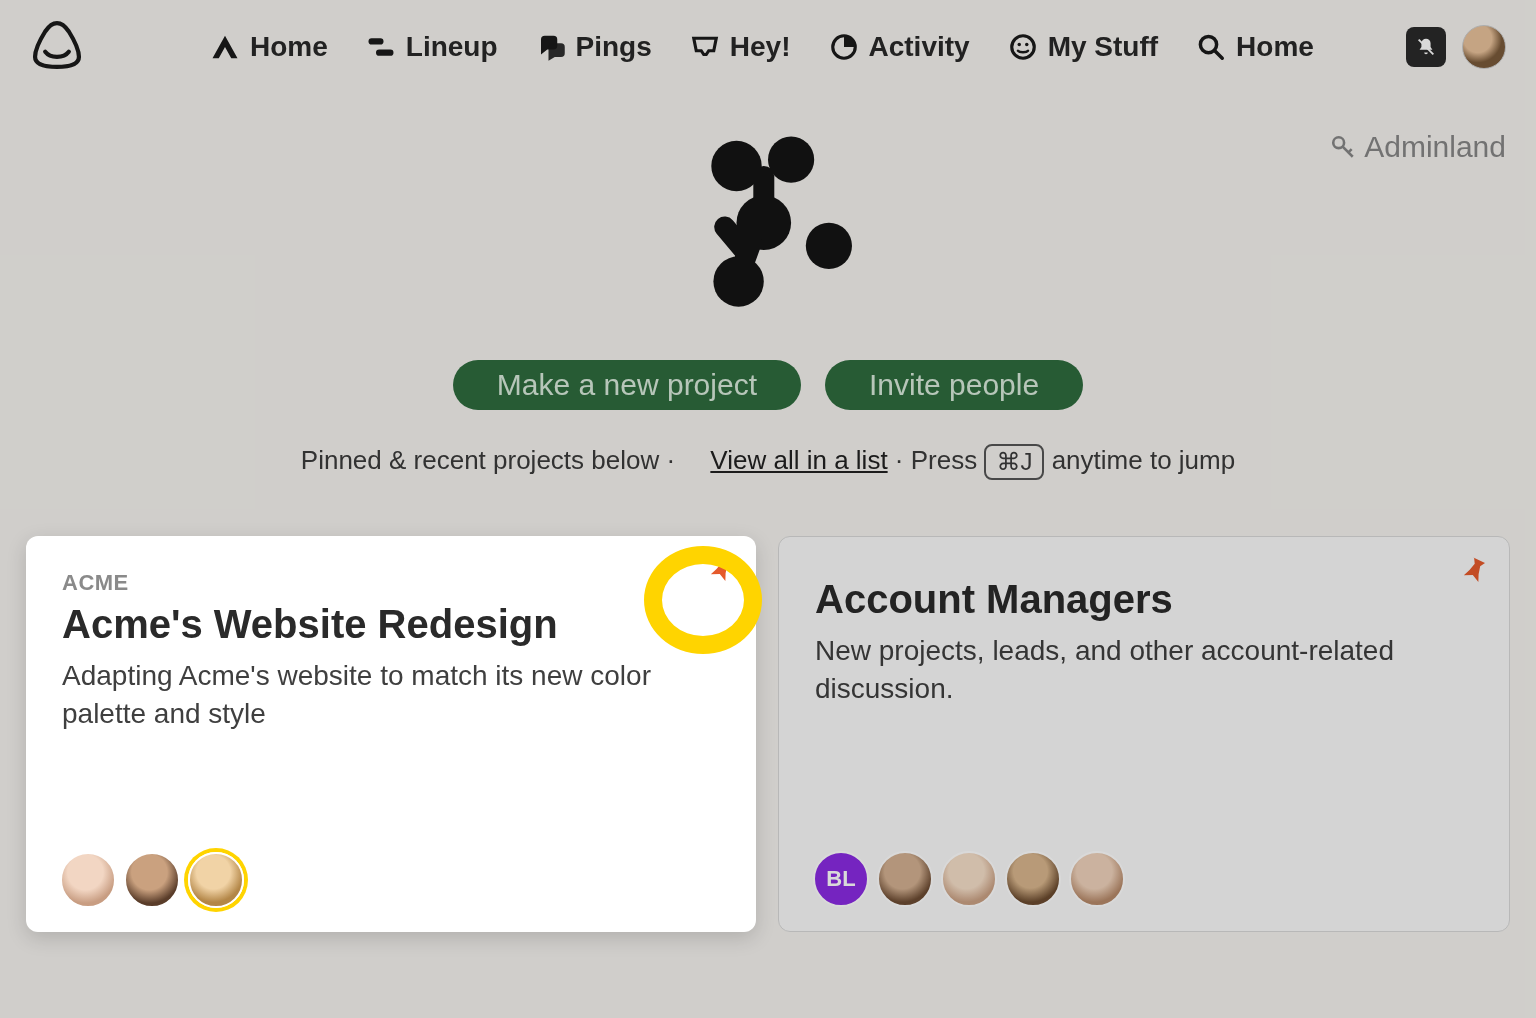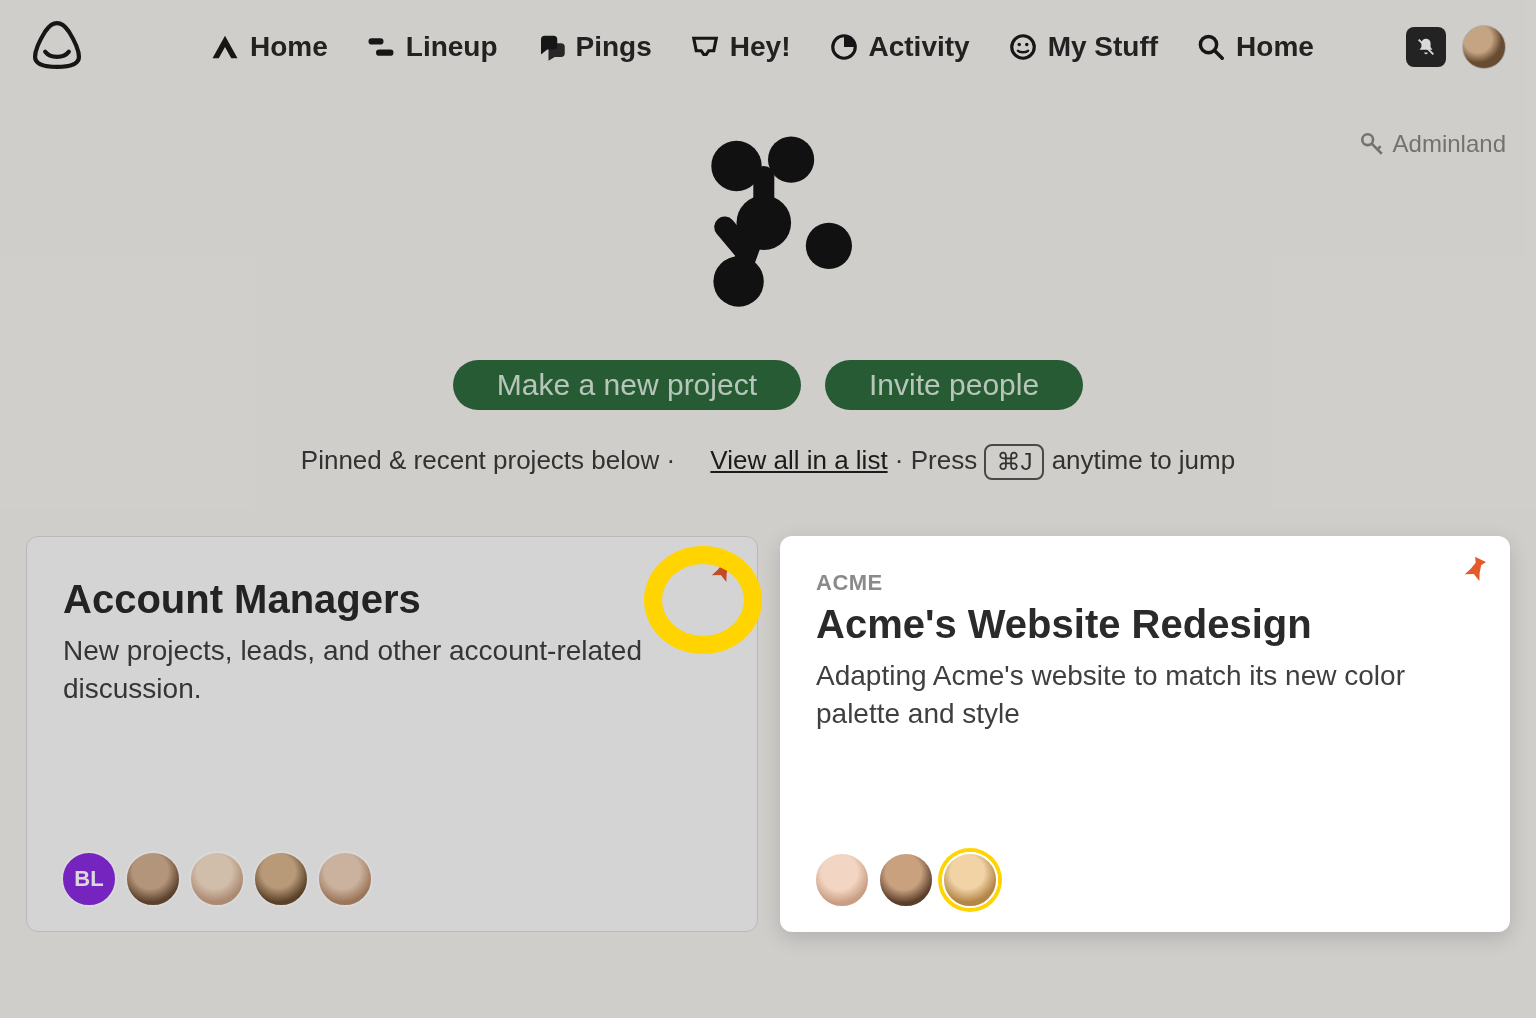--- a/index.html
+++ b/index.html
@@ -41,21 +41,21 @@
   }
   .notif-btn svg { width:22px; height:22px; fill:#fff; }
   .avatar-sm {
     width: 44px; height: 44px; border-radius: 50%;
     background: radial-gradient(circle at 35% 30%, #e8c19a 0 35%, #7a5a3a 60%);
     border:1px solid #ccc;
   }
 
   .adminland {
     position: absolute; right: 30px; top: 130px;
-    color: #878787; font-size: 24px; display:flex; gap:8px; align-items:center;
+    color: #878787; font-size: 30px; display:flex; gap:8px; align-items:center;
   }
   .adminland svg{width:26px;height:26px;}
 
   
   .company-logo { display:flex; justify-content:center; margin-top: 30px; }
   .company-logo svg { width: 210px; height: 210px; }
 
   
   .actions { display:flex; justify-content:center; gap: 24px; margin-top: 26px; }
   .btn-primary {
@@ -228,49 +228,49 @@
   <button class="btn-primary">Make a new project</button>
   <button class="btn-primary">Invite people</button>
 </div>
 
 <div class="hint">
   <span>Pinned &amp; recent projects below · </span><a href="#">View all in a list</a><span> · Press </span><span class="kbd">⌘J</span><span> anytime to jump</span>
 </div>
 
 <div class="cards">
 
+  <div class="card bright">
+    <div class="pin">
+      <svg viewBox="0 0 24 24">
+          <path d="M14 3l7 7-4 1-3 5-2 5-2-6-6-2 5-2 5-3 1-4-1-1z" fill="#e55a2b" transform="rotate(-20 12 12)"></path>
+        </svg>
+    </div>
+    <div class="client">ACME</div>
+    <h2>Acme's Website Redesign</h2>
+    <p>Adapting Acme's website to match its new color palette and style</p>
+    <div class="members">
+      <div class="member face1"></div>
+      <div class="member face2"></div>
+      <div class="member face3"></div>
+    </div>
+  </div>
+
   <div class="card dim">
     <div class="pin">
       <svg viewBox="0 0 24 24">
           <path d="M14 3l7 7-4 1-3 5-2 5-2-6-6-2 5-2 5-3 1-4-1-1z" fill="#e55a2b" transform="rotate(-20 12 12)"></path>
         </svg>
     </div>
     <h2>Account Managers</h2>
     <p>New projects, leads, and other account-related discussion.</p>
     <div class="members">
       <div class="member badge">BL</div>
       <div class="member face4"></div>
       <div class="member face5"></div>
       <div class="member face6"></div>
       <div class="member face7"></div>
     </div>
   </div>
 
-  <div class="card bright">
-    <div class="pin">
-      <svg viewBox="0 0 24 24">
-          <path d="M14 3l7 7-4 1-3 5-2 5-2-6-6-2 5-2 5-3 1-4-1-1z" fill="#e55a2b" transform="rotate(-20 12 12)"></path>
-        </svg>
-    </div>
-    <div class="client">ACME</div>
-    <h2>Acme's Website Redesign</h2>
-    <p>Adapting Acme's website to match its new color palette and style</p>
-    <div class="members">
-      <div class="member face1"></div>
-      <div class="member face2"></div>
-      <div class="member face3"></div>
-    </div>
-  </div>
-
 </div>
 
 <div class="overlay"></div>
 <div class="highlight-ring"></div>
 
 </body></html>

